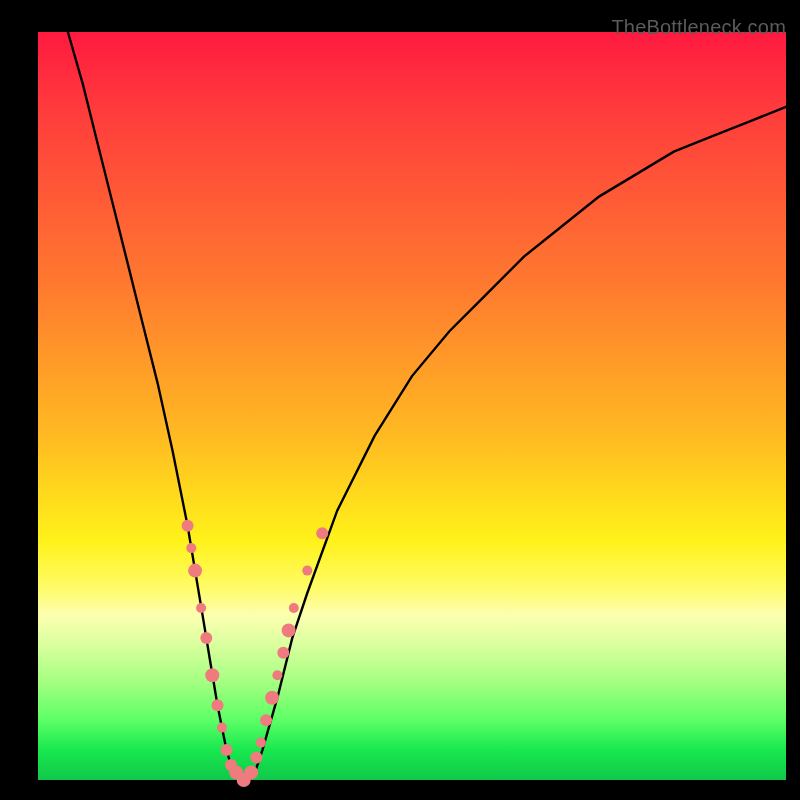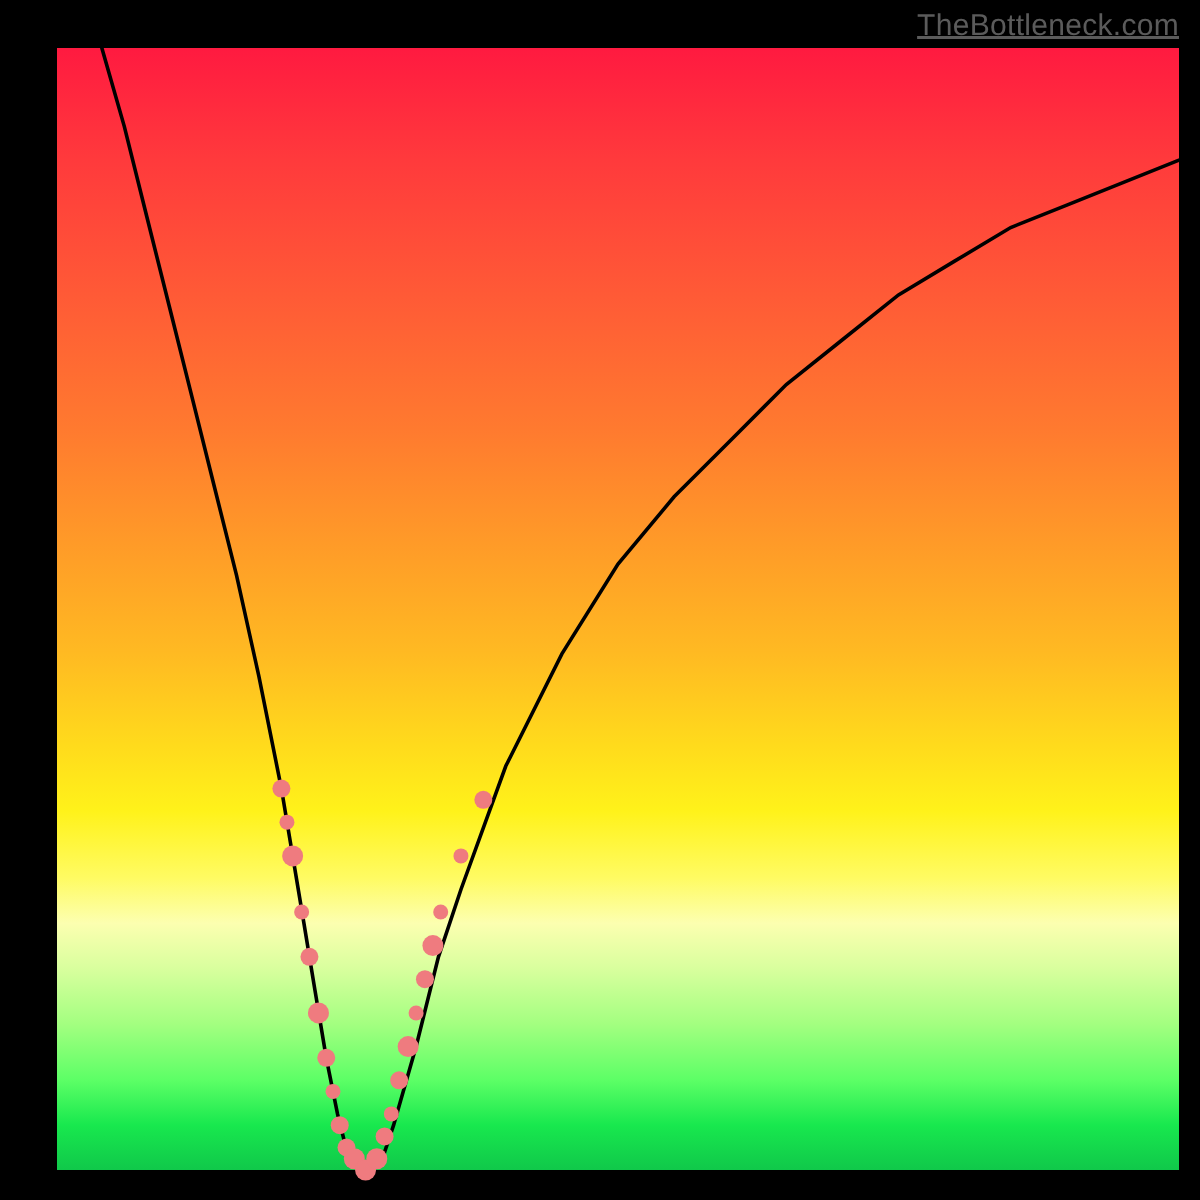--- a/index.html
+++ b/index.html
@@ -39,27 +39,26 @@
       #fcffb0 78%,
       #d9ff9e 82%,
       #a3ff80 87%,
       #5cff66 92%,
       #18e84e 96%,
       #10c84a 100%
     );
   }
   .watermark {
     position: absolute;
-    top: 6px;
+    top: 16px;
     right: 14px;
     color: #5b5b5b;
     font-size: 20px;
     letter-spacing: 0.2px;
     user-select: none;
-    text-decoration: underline;
   }
   svg.curve {
     position: absolute;
     left: 0;
     top: 0;
     width: 748px;
     height: 748px;
     overflow: visible;
   }
 </style>

